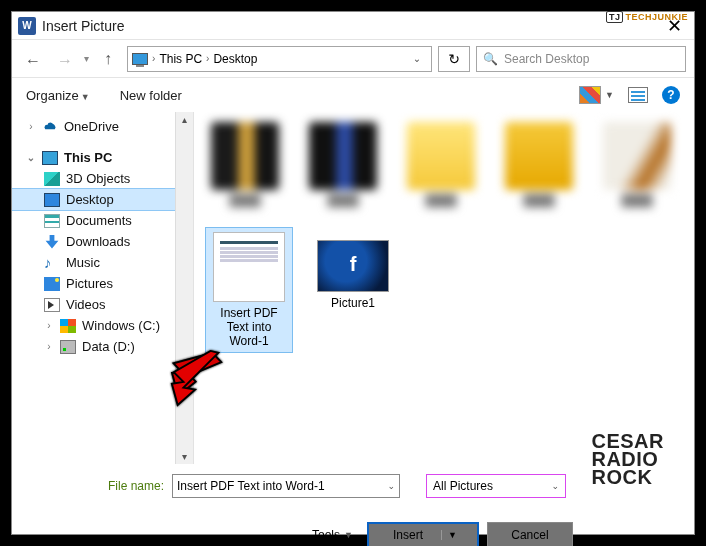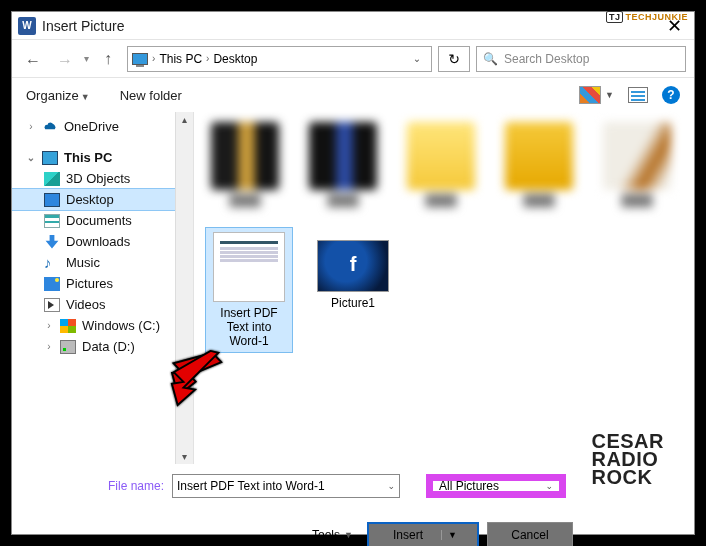--- a/index.html
+++ b/index.html
@@ -71,23 +71,23 @@
   .tile.selected { background:#cde8ff; outline:1px solid #7bbdf0; }
   .tile-thumb { width: 72px; height: 70px; margin: 0 auto 4px; background:#fff; border:1px solid #bbb; position:relative; }
   .tile-doc::before { content:""; position:absolute; left:6px; right:6px; top:8px; height:3px; background:#356; box-shadow:0 6px 0 #ccd,0 10px 0 #ccd,0 14px 0 #ccd,0 18px 0 #ccd; }
   .tile-fb { width:72px; height:52px; margin:8px auto 4px; background: radial-gradient(circle at 40% 40%, #1351a8 0 40%, #061a3d 80%); border:1px solid #999; position:relative; }
   .tile-fb::after { content:"f"; position:absolute; left:50%; top:50%; transform:translate(-50%,-55%); color:#fff; font-weight:bold; font-family:Arial; font-size:20px; }
   
   .red-arrow { position:absolute; left:156px; top:337px; width:58px; height:58px; pointer-events:none; }
   
   .bottombar { padding: 10px 14px 8px; }
   .fn-row { display:flex; align-items:center; gap:8px; }
-  .fn-label { font-size:12px; color:#8b5cf6; width:138px; text-align:right; }
+  .fn-label { font-size:12px; color:#4d7c0f; width:138px; text-align:right; }
   .fn-combo { flex:0 0 228px; height:24px; border:1px solid #888; display:flex; align-items:center; padding:0 4px; font-size:12px; justify-content:space-between; }
-  .filter-combo { flex:0 0 140px; height:24px; border:7px solid #d946ef; display:flex; align-items:center; padding:0 6px; font-size:12px; justify-content:space-between; }
+  .filter-combo { flex:0 0 140px; height:24px; border:1px solid #d946ef; display:flex; align-items:center; padding:0 6px; font-size:12px; justify-content:space-between; }
   .btn-row { display:flex; align-items:center; gap:8px; margin-top:24px; padding-left: 286px; }
   .tools-lbl { font-size:12px; margin-right: 6px; display:flex; align-items:center; gap:2px; }
   .dlg-btn { height:26px; border:1px solid #888; background:#737373; font-size:12px; display:flex; align-items:center; justify-content:center; }
   .dlg-btn.primary { border:2px solid #0a62c4; width:112px; }
   .dlg-btn.primary .split { border-left:1px solid #999; padding:0 6px; margin-left:8px; font-size:9px; }
   .dlg-btn.cancel { width:86px; }
   
   .cesar { position:absolute; right:30px; bottom:48px; font-family: Arial Black, Arial; font-weight:900; color:#111; font-size:20px; line-height:0.9; text-align:left; letter-spacing:0.5px; opacity:0.92; pointer-events:none; }
   .cesar span { display:block; }
   svg.redarr { filter: drop-shadow(0 0 1px #000); }

